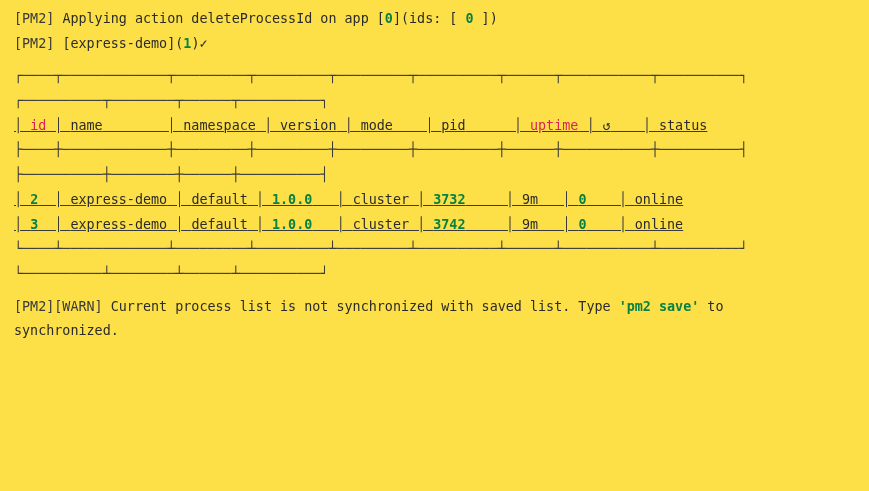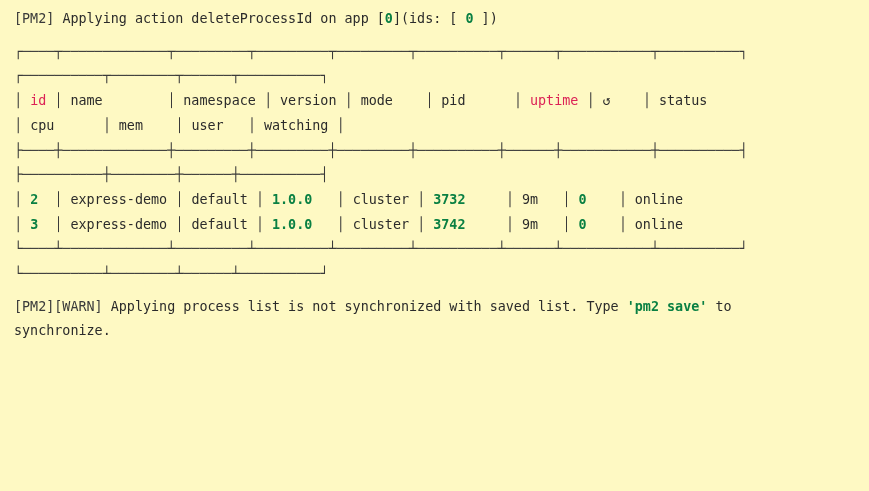--- a/index.html
+++ b/index.html
@@ -10,21 +10,21 @@
   body {
     width: 869px;
     height: 491px;
     overflow: hidden;
     font-family: "DejaVu Sans Mono", "Liberation Mono", monospace;
   }
   #terminal {
     position: relative;
     width: 869px;
     height: 491px;
-    background: #fef9c3;
+    background: #fde047;
     color: #2b2b2b;
     font-family: "DejaVu Sans Mono", "Liberation Mono", monospace;
     font-size: 13.4px;
     line-height: 24.7px;
     letter-spacing: 0px;
     padding: 0;
     box-sizing: border-box;
     -webkit-font-smoothing: antialiased;
   }
   .term-line {
@@ -36,20 +36,21 @@
   .log-block {
     padding-top: 7px;
   }
   .tbl {
     white-space: pre;
     padding-left: 14px;
     font-family: "DejaVu Sans Mono", "Liberation Mono", monospace;
     font-size: 13.4px;
     line-height: 24.7px;
     color: #3a3a3a;
+    text-decoration: underline;
   }
   .rule {
     white-space: pre;
     padding-left: 14px;
     font-family: "DejaVu Sans Mono", "Liberation Mono", monospace;
     font-size: 13.4px;
     line-height: 24.7px;
     color: #3a3a3a;
     letter-spacing: 0px;
   }
@@ -66,46 +67,46 @@
 <body>
 
 <div id="terminal">
 
   <div class="log-block">
 
     <div class="term-line"><span class="dim">[PM2] </span><span class="plain">Applying action deleteProcessId on app [</span><span class="green">0</span><span class="plain">](ids: [ </span><span class="green">0</span><span class="plain"> ])</span></div>
 
 
 
+    <div class="term-line"><span class="dim">[PM2] </span><span class="plain">[express-demo](</span><span class="green">1</span><span class="plain">)</span><span class="plain">✓</span></div>
 
   </div>
 
   <div class="spacer-sm"></div>
 
   <div>
 
     <div class="rule">┌────┬─────────────┬─────────┬─────────┬─────────┬──────────┬──────┬───────────┬──────────┐</div>
     <div class="rule">┌──────────┬────────┬──────┬──────────┐</div>
 
     <div class="tbl"><span class="dim">│ </span><span class="crimson">id</span><span class="dim"> │ </span><span class="plain">name</span><span class="dim">        │ </span><span class="plain">namespace</span><span class="dim"> │ </span><span class="plain">version</span><span class="dim"> │ </span><span class="plain">mode</span><span class="dim">    │ </span><span class="plain">pid</span><span class="dim">      │ </span><span class="crimson">uptime</span><span class="dim"> │ </span><span class="plain">↺</span><span class="dim">    │ </span><span class="plain">status</span></div>
 
-    <div class="tbl"><span class="dim">│ </span><span class="plain">cpu</span><span class="dim">      │ </span><span class="plain">mem</span><span class="dim">    │ </span><span class="plain">user</span><span class="dim">   │ </span><span class="plain">watching</span><span class="dim"> │</span></div>
 
     <div class="rule">├────┼─────────────┼─────────┼─────────┼─────────┼──────────┼──────┼───────────┼──────────┤</div>
     <div class="rule">├──────────┼────────┼──────┼──────────┤</div>
 
     <div class="tbl"><span class="dim">│ </span><span class="green">2</span><span class="dim">  │ </span><span class="plain">express-demo</span><span class="dim"> │ </span><span class="plain">default</span><span class="dim"> │ </span><span class="green">1.0.0</span><span class="dim">   │ </span><span class="plain">cluster</span><span class="dim"> │ </span><span class="green">3732</span><span class="dim">     │ </span><span class="plain">9m</span><span class="dim">   │ </span><span class="green">0</span><span class="dim">    │ </span><span class="plain">online</span></div>
 
 
     <div class="tbl"><span class="dim">│ </span><span class="green">3</span><span class="dim">  │ </span><span class="plain">express-demo</span><span class="dim"> │ </span><span class="plain">default</span><span class="dim"> │ </span><span class="green">1.0.0</span><span class="dim">   │ </span><span class="plain">cluster</span><span class="dim"> │ </span><span class="green">3742</span><span class="dim">     │ </span><span class="plain">9m</span><span class="dim">   │ </span><span class="green">0</span><span class="dim">    │ </span><span class="plain">online</span></div>
 
 
     <div class="rule">└────┴─────────────┴─────────┴─────────┴─────────┴──────────┴──────┴───────────┴──────────┘</div>
     <div class="rule">└──────────┴────────┴──────┴──────────┘</div>
 
   </div>
 
   <div class="warn-block">
-    <div class="term-line"><span class="dim">[PM2]</span><span class="dim">[WARN]</span><span class="plain"> Applying process list is not synchronized with saved list. Type </span><span class="green">'pm2 save'</span><span class="plain"> to</span></div>
-    <div class="term-line">synchronize.</div>
+    <div class="term-line"><span class="dim">[PM2]</span><span class="dim">[WARN]</span><span class="plain"> Current process list is not synchronized with saved list. Type </span><span class="green">'pm2 save'</span><span class="plain"> to</span></div>
+    <div class="term-line">synchronized.</div>
   </div>
 
 </div>
 
 </body></html>

